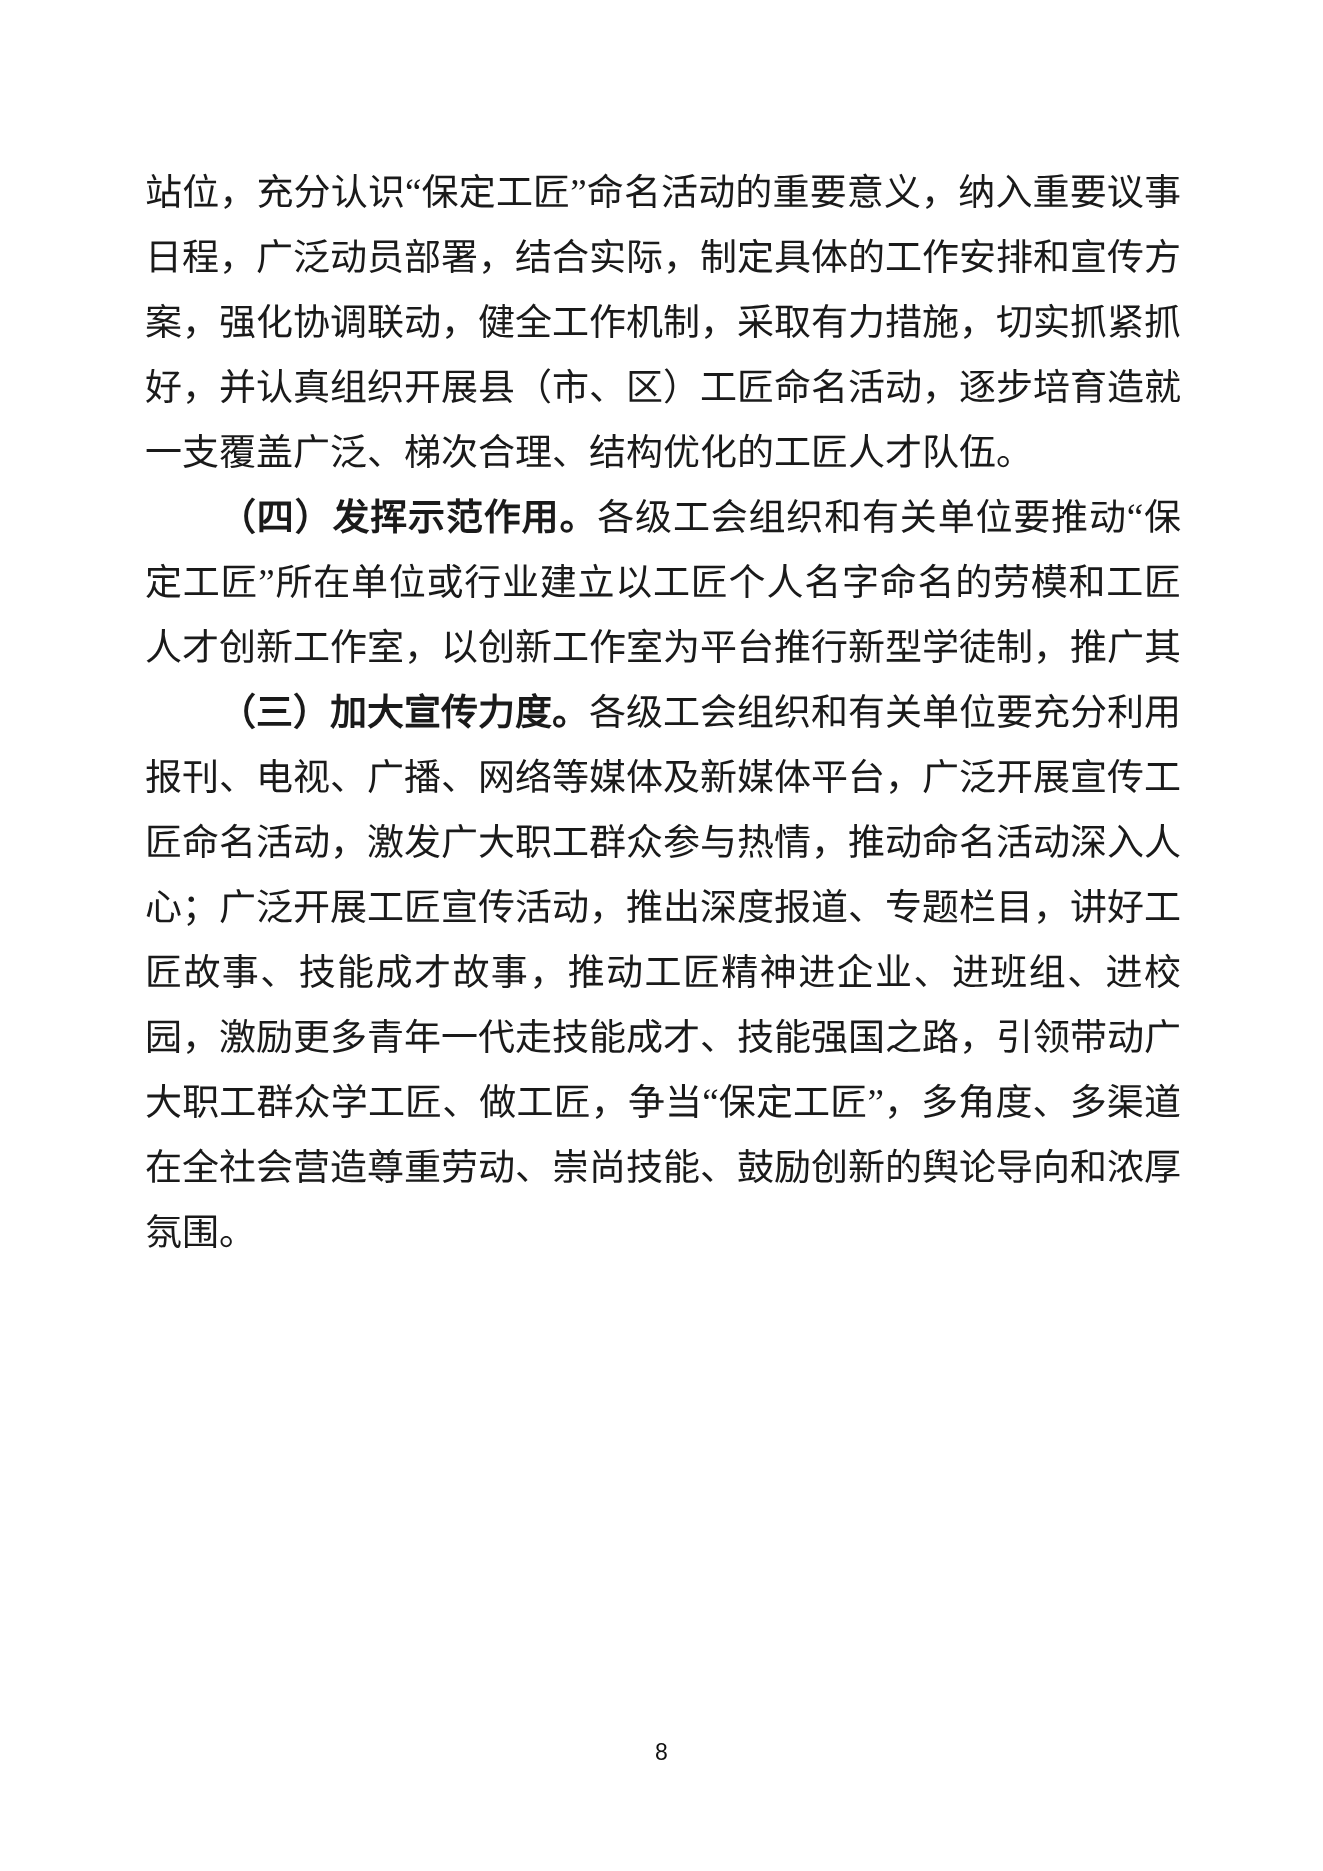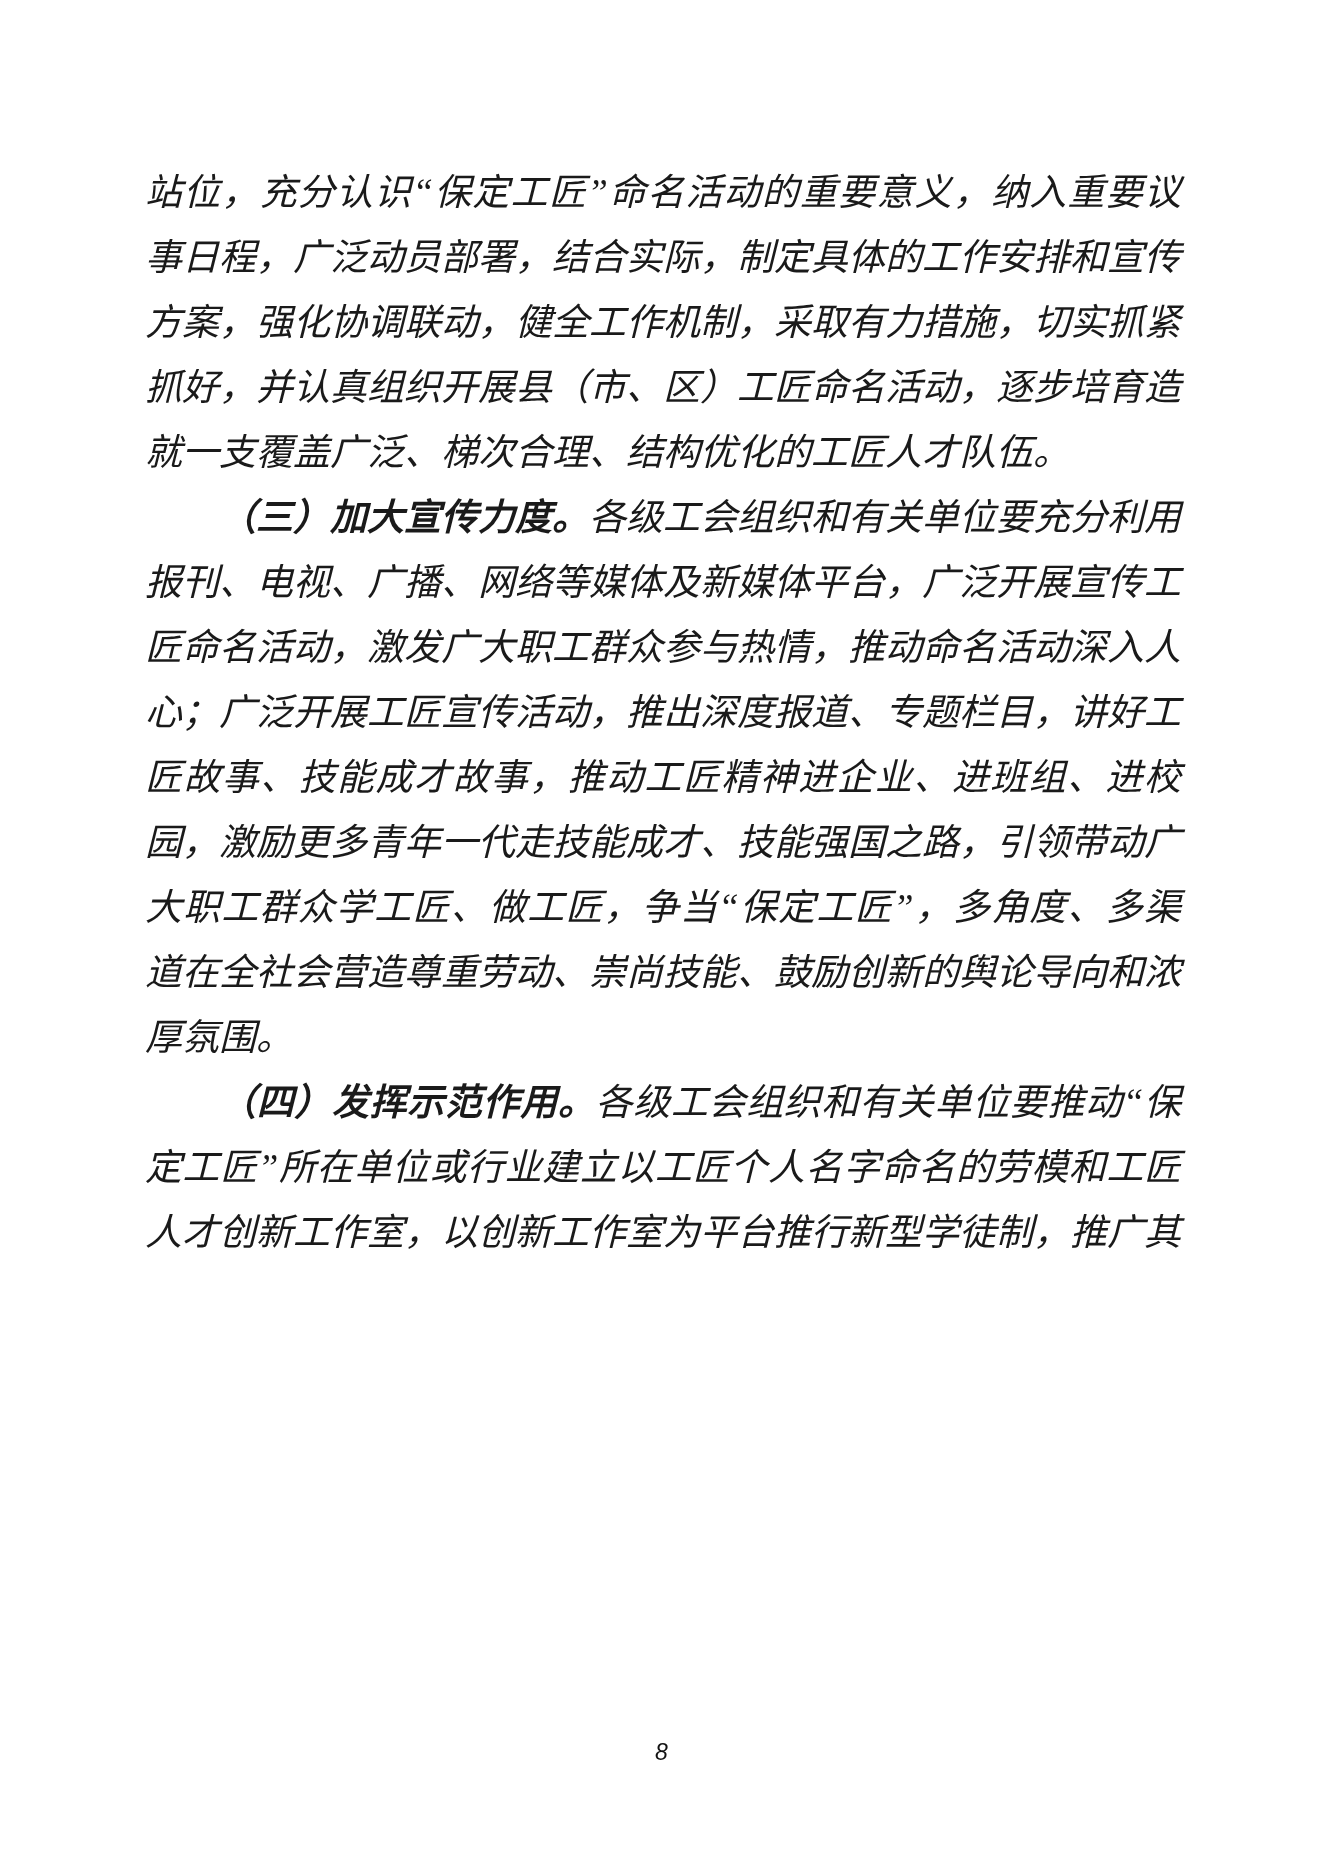--- a/index.html
+++ b/index.html
@@ -8,21 +8,20 @@
     background: #ffffff;
   }
   .page {
     position: relative;
     width: 1323px;
     height: 1871px;
     background: #ffffff;
     overflow: hidden;
     font-family: "Liberation Serif", "DejaVu Serif", serif;
     color: #1a1a1a;
-    font-style: italic;
   }
   .content {
     position: absolute;
     left: 145px;
     top: 160px;
     width: 1036px;
   }
   .content p {
     margin: 0;
     font-size: 37px;
@@ -52,20 +51,20 @@
 </style>
 </head>
 <body>
 
 <div class="page">
   <div class="content">
 
     <p><span>站位，充分认识“保定工匠”命名活动的重要意义，纳入重要议事日程，广泛动员部署，结合实际，制定具体的工作安排和宣传方案，强化协调联动，健全工作机制，采取有力措施，切实抓紧抓好，并认真组织开展县（市、区）工匠命名活动，逐步培育造就一支覆盖广泛、梯次合理、结构优化的工匠人才队伍。</span></p>
 
 
+    <p class="indent"><span class="lead">（四）发挥示范作用。</span><span>各级工会组织和有关单位要推动“保定工匠”所在单位或行业建立以工匠个人名字命名的劳模和工匠人才创新工作室，以创新工作室为平台推行新型学徒制，推广其</span></p>
+
     <p class="indent"><span class="lead">（三）加大宣传力度。</span><span>各级工会组织和有关单位要充分利用报刊、电视、广播、网络等媒体及新媒体平台，广泛开展宣传工匠命名活动，激发广大职工群众参与热情，推动命名活动深入人心；广泛开展工匠宣传活动，推出深度报道、专题栏目，讲好工匠故事、技能成才故事，推动工匠精神进企业、进班组、进校园，激励更多青年一代走技能成才、技能强国之路，引领带动广大职工群众学工匠、做工匠，争当“保定工匠”，多角度、多渠道在全社会营造尊重劳动、崇尚技能、鼓励创新的舆论导向和浓厚氛围。</span></p>
-
-    <p class="indent"><span class="lead">（四）发挥示范作用。</span><span>各级工会组织和有关单位要推动“保定工匠”所在单位或行业建立以工匠个人名字命名的劳模和工匠人才创新工作室，以创新工作室为平台推行新型学徒制，推广其</span></p>
 
   </div>
 
   <div class="page-number">8</div>
 </div>
 
 </body></html>

